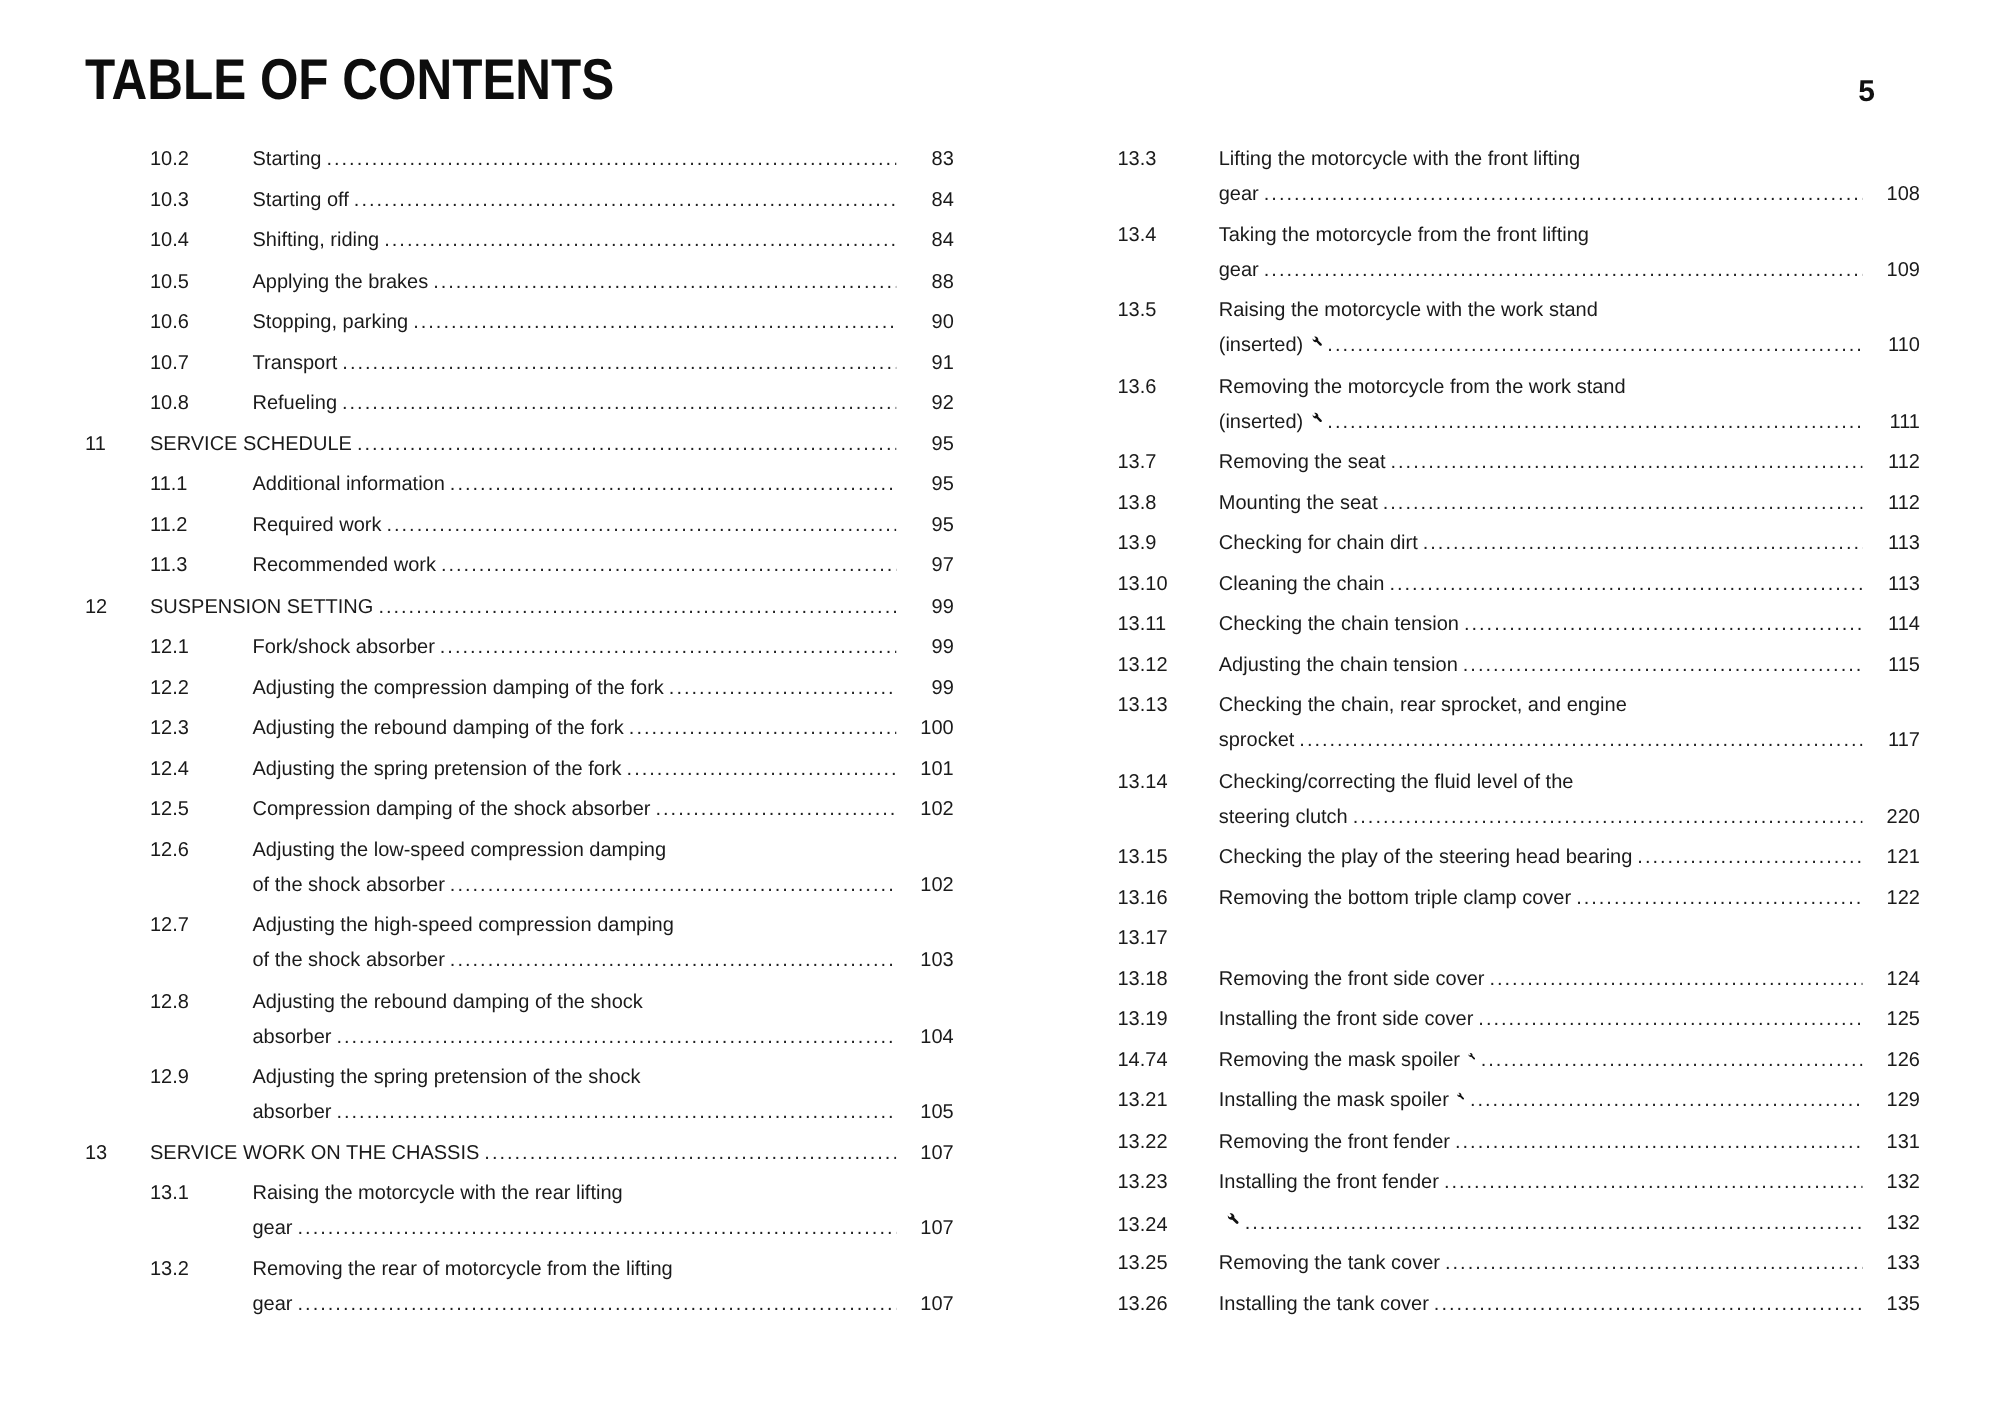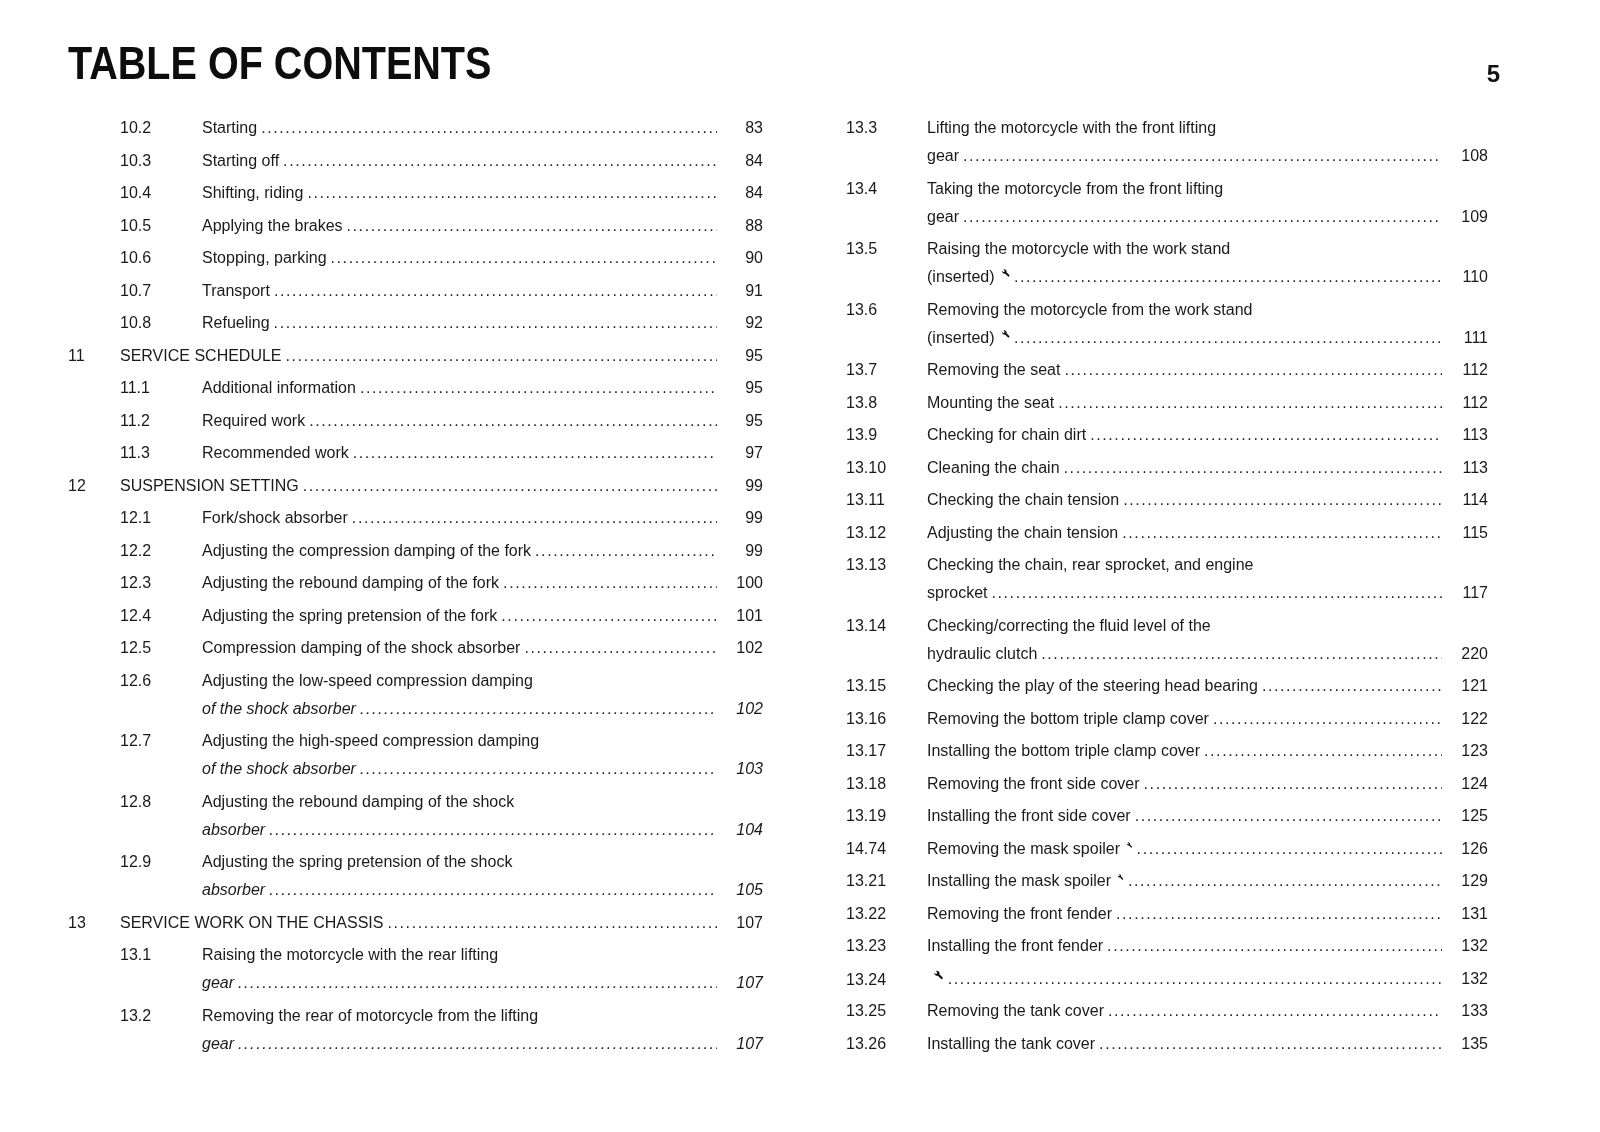--- a/index.html
+++ b/index.html
@@ -15,36 +15,36 @@
       transform: scaleX(0.86); transform-origin: left top;
       color: #0d0d0d;
     }
     .page-number {
       position: absolute; right: 100px; top: 60px;
       font-family: "Liberation Sans", sans-serif;
       font-weight: bold; font-size: 24px; color: #111;
     }
     .col { position: absolute; top: 114px; }
     .col-left { left: 68px; width: 695px; }
-    .col-right { left: 846px; width: 642px; }
+    .col-right { left: 894px; width: 642px; }
     .entry { position: relative; font-size: 16px; line-height: 28px; }
     .entry .row { display: flex; align-items: baseline; height: 32.5px; }
     .entry.wrap .row.first { height: 28px; }
     .num { flex: 0 0 auto; white-space: nowrap; }
     .txt { flex: 1 1 auto; display: flex; align-items: flex-start; min-width: 0; white-space: nowrap; }
     .label { flex: 0 0 auto; transform-origin: left; }
     .leader {
       flex: 1 1 auto; overflow: hidden; white-space: nowrap; margin: 0 4px;
       letter-spacing: 1.6px; color: #222;
     }
     .leader::before { content: "........................................................................................................................................................"; }
     .pg { flex: 0 0 auto; text-align: right; min-width: 42px; }
     .col-left .lvl1 .num { width: 52px; }
     .col-left .lvl2 .num { width: 82px; margin-left: 52px; }
-    .col-left .lvl2 .indent { margin-left: 134px; font-style: italic; }
+    .col-left .lvl2 .indent { margin-left: 134px; }
     .col-right .num { width: 81px; }
     .col-right .indent { margin-left: 81px; }
     .wrench { display: inline-block; width: 20px; height: 20px; margin-left: 6px; vertical-align: -2px; }
   </style>
 </head>
 <body>
 
 <div class="page-title">TABLE OF CONTENTS</div>
 <div class="page-number">5</div>
 
@@ -464,21 +464,21 @@
     </div>
     <div class="entry  wrap">
       <div class="row first">
         <span class="num">13.14</span>
         <span class="txt">
           <span class="label">Checking/correcting the fluid level of the</span>
         </span>
       </div>
       <div class="row">
         <span class="txt indent">
-          <span class="label">hydraulic clutch</span>
+          <span class="label">steering clutch</span>
           <span class="leader"></span>
           <span class="pg">220</span>
         </span>
       </div>
     </div>
     <div class="entry ">
       <div class="row first">
         <span class="num">13.15</span>
         <span class="txt">
           <span class="label">Checking the play of the steering head bearing</span>
@@ -493,25 +493,20 @@
         <span class="txt">
           <span class="label">Removing the bottom triple clamp cover</span>
           <span class="leader"></span>
           <span class="pg">122</span>
         </span>
       </div>
     </div>
     <div class="entry ">
       <div class="row first">
         <span class="num">13.17</span>
-        <span class="txt">
-          <span class="label">Installing the bottom triple clamp cover</span>
-          <span class="leader"></span>
-          <span class="pg">123</span>
-        </span>
       </div>
     </div>
     <div class="entry ">
       <div class="row first">
         <span class="num">13.18</span>
         <span class="txt">
           <span class="label">Removing the front side cover</span>
           <span class="leader"></span>
           <span class="pg">124</span>
         </span>

